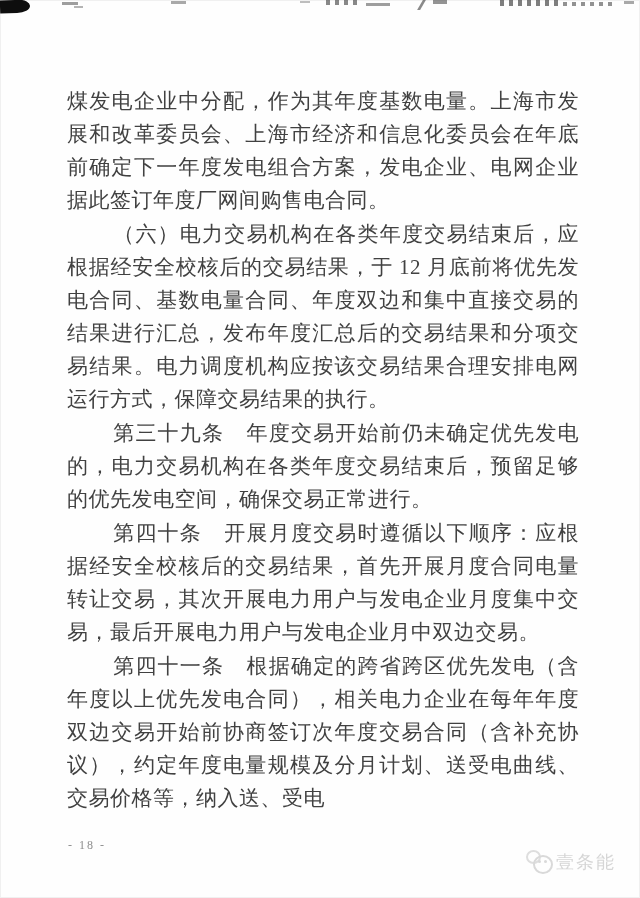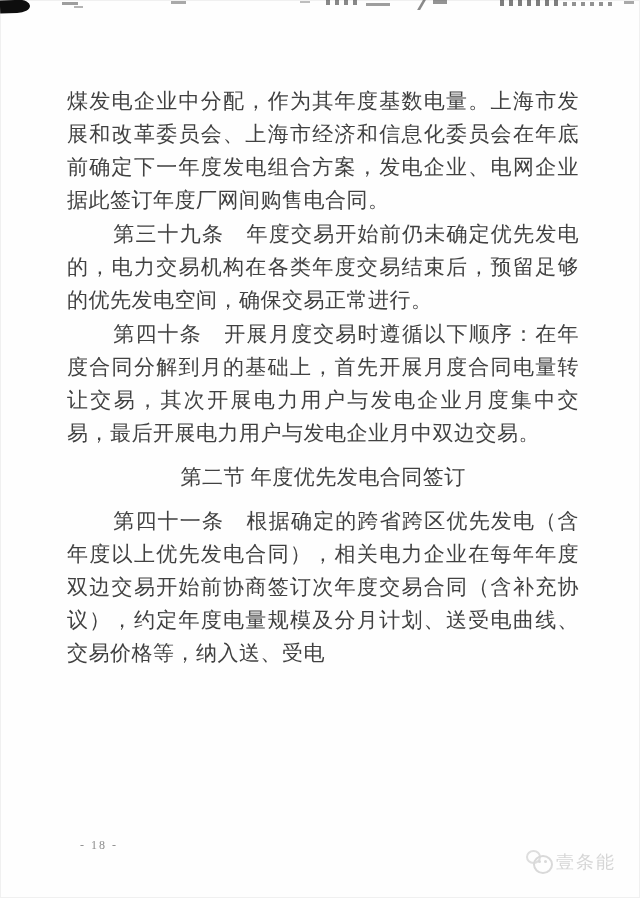--- a/index.html
+++ b/index.html
@@ -53,21 +53,21 @@
   .para.indent { text-indent: 2.2em; }
   .heading {
     text-align: center;
     text-indent: 0;
     margin: 11px 0 11px 0;
   }
 
   
   .page-number {
     position: absolute;
-    left: 80px; top: 838px;
+    left: 68px; top: 838px;
     font-size: 12px;
     color: #8d8d8d;
     letter-spacing: 2px;
   }
 
   
   .watermark {
     position: absolute;
     right: 24px; top: 850px;
     display: flex; align-items: center; gap: 2px;
@@ -109,23 +109,23 @@
     <div class="art a6"></div>
     <div class="art a7"></div>
     <div class="art a8"></div>
     <div class="art dash a9"></div>
     <div class="art dash a10"></div>
     <div class="art a11"></div>
   </div>
 
   <div class="text-block" id="paragraphs">
       <div class="para">煤发电企业中分配，作为其年度基数电量。上海市发展和改革委员会、上海市经济和信息化委员会在年底前确定下一年度发电组合方案，发电企业、电网企业据此签订年度厂网间购售电合同。</div>
+      <div class="para indent">（六）电力交易机构在各类年度交易结束后，应根据经安全校核后的交易结果，于 12 月底前将优先发电合同、基数电量合同、年度双边和集中直接交易的结果进行汇总，发布年度汇总后的交易结果和分项交易结果。电力调度机构应按该交易结果合理安排电网运行方式，保障交易结果的执行。</div>
       <div class="para indent">第三十九条　年度交易开始前仍未确定优先发电的，电力交易机构在各类年度交易结束后，预留足够的优先发电空间，确保交易正常进行。</div>
-      <div class="para indent">第四十条　开展月度交易时遵循以下顺序：在年度合同分解到月的基础上，首先开展月度合同电量转让交易，其次开展电力用户与发电企业月度集中交易，最后开展电力用户与发电企业月中双边交易。</div>
-      <div class="para heading">第二节 年度优先发电合同签订</div>
+      <div class="para indent">第四十条　开展月度交易时遵循以下顺序：应根据经安全校核后的交易结果，首先开展月度合同电量转让交易，其次开展电力用户与发电企业月度集中交易，最后开展电力用户与发电企业月中双边交易。</div>
       <div class="para indent">第四十一条　根据确定的跨省跨区优先发电（含年度以上优先发电合同），相关电力企业在每年年度双边交易开始前协商签订次年度交易合同（含补充协议），约定年度电量规模及分月计划、送受电曲线、交易价格等，纳入送、受电</div>
     </div>
 
   <div class="page-number">- 18 -</div>
 
   <div class="watermark">
     <span class="wm-icon">
       <span class="bubble-small"></span>
       <span class="bubble-big"></span>
       <span class="eye1"></span>

